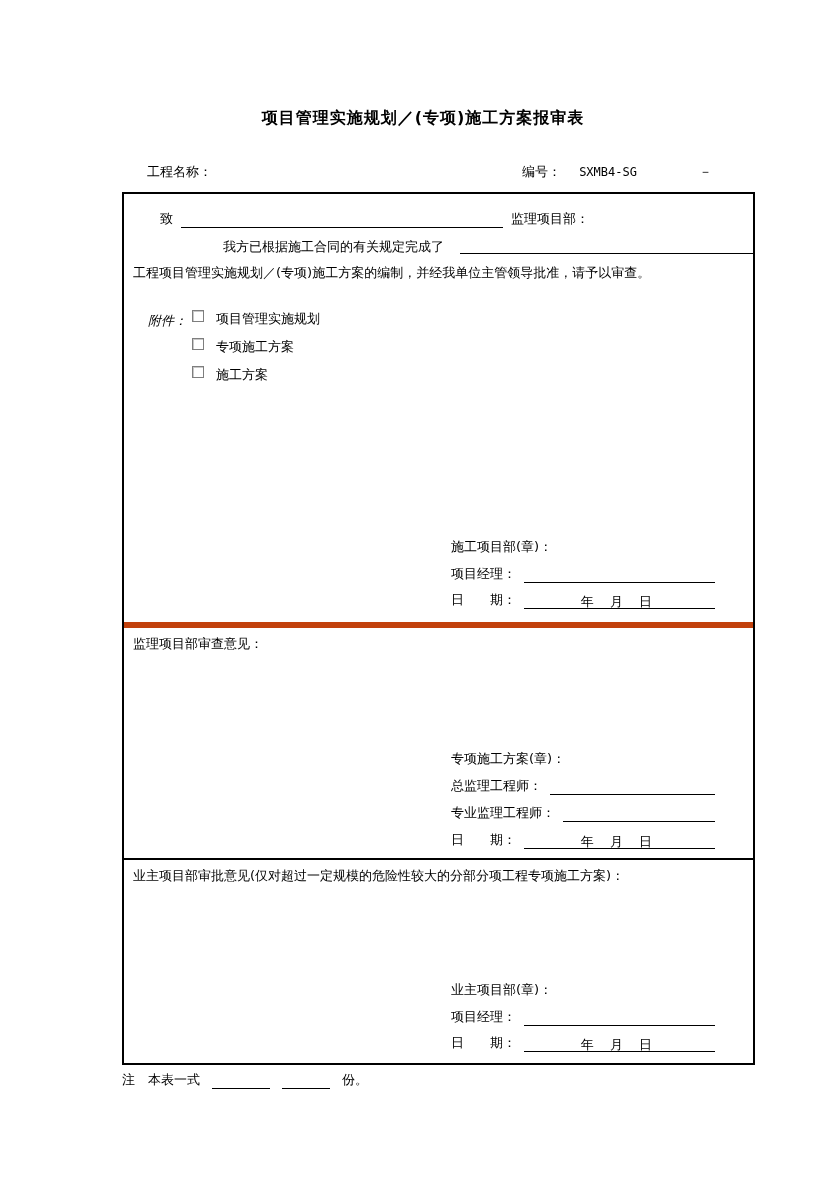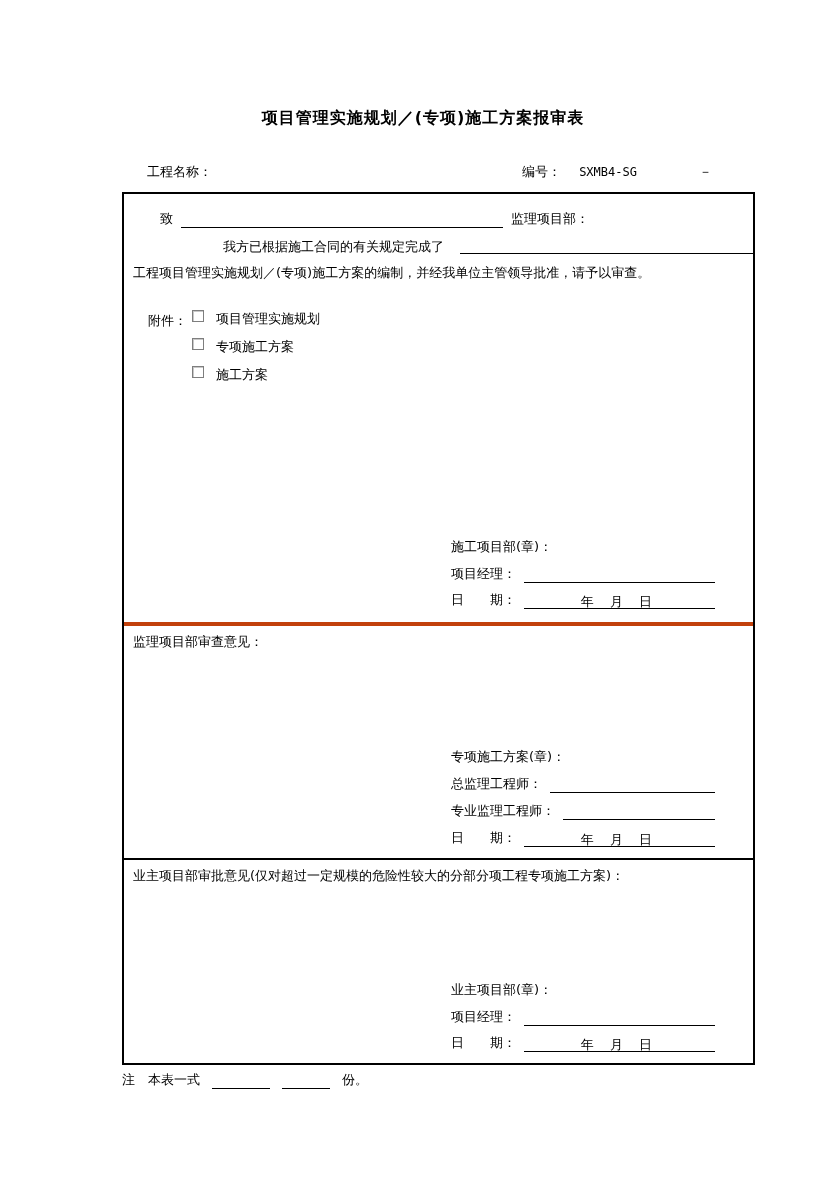--- a/index.html
+++ b/index.html
@@ -21,40 +21,40 @@
   .meta-code { position:absolute; left:522px; top:0; }
   .meta-code .code-value { margin-left:14px; font-family:"DejaVu Sans Mono", monospace; font-size:12px; }
   .meta-code .code-dash { margin-left:58px; }
 
   .form-box {
     position:absolute; left:122px; top:192px; width:633px; height:873px;
     border:2px solid #000000;
   }
   .sec { position:absolute; left:0; width:629px; }
   .sec-apply { top:0; height:428px; }
-  .sec-supervisor { top:428px; height:236px; border-top:4px solid #c2410c; }
+  .sec-supervisor { top:428px; height:236px; border-top:6px solid #c2410c; }
   .sec-owner { top:664px; height:205px; border-top:2px solid #000000; }
 
   .row-to {
     position:absolute; top:16px; left:36px; right:14px;
     display:flex; align-items:flex-end; gap:8px;
   }
   .row-to .uline { width:322px; }
   .row-completed {
     position:absolute; top:44px; left:72px; right:0;
     display:flex; align-items:flex-start; gap:16px;margin-left:27px;
   }
   .row-completed .uline { flex:1; }
   .line3 { position:absolute; top:70px; left:9px; right:8px; }
 
   .uline {
     display:inline-block; border-bottom:1px solid #000000; height:16px;
   }
 
-  .attach-label { position:absolute; top:118px; left:24px; }
+  .attach-label { position:absolute; top:118px; left:24px;font-style:italic; }
   .attach-item { position:absolute; left:68px; display:flex; align-items:flex-start; gap:12px; }
   .attach-item-1 { top:116px; }
   .attach-item-2 { top:144px; }
   .attach-item-3 { top:172px; }
   .checkbox {
     display:inline-block; width:12px; height:12px;
     border:1px solid #7e7e7e; background:#ffffff;
     box-shadow: inset 1px 1px 0 #c8c8c8;
   }
 

